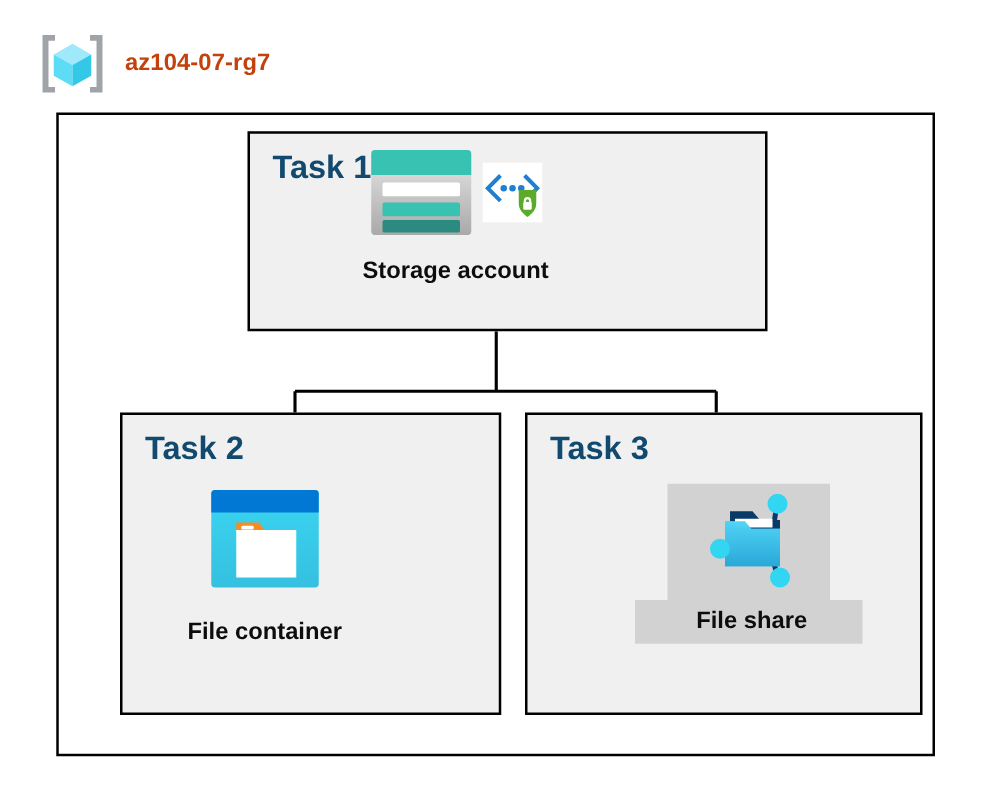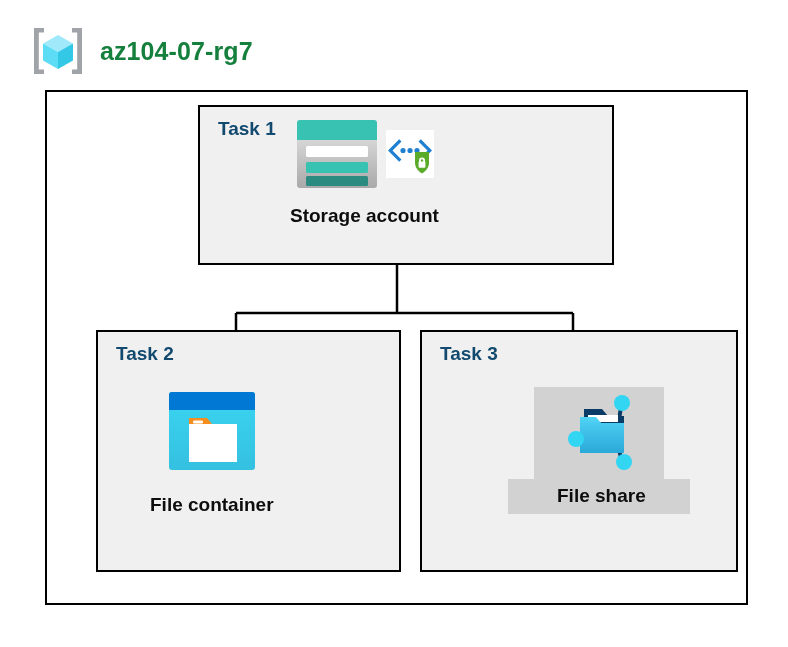--- a/index.html
+++ b/index.html
@@ -29,23 +29,23 @@
     display: flex;
     align-items: center;
     gap: 14px;
   }
   .rg-icon {
     width: 56px;
     height: 54px;
     display: block;
   }
   .rg-title {
-    font-size: 25px;
+    font-size: 19px;
     font-weight: bold;
-    color: #15803d;
+    color: #c2410c;
     letter-spacing: 0.1px;
     white-space: nowrap;
   }
 
   
   .rg-container {
     position: absolute;
     left: 45px;
     top: 90px;
     width: 703px;
@@ -79,21 +79,21 @@
     left: 420px;
     top: 330px;
     width: 318px;
     height: 242px;
   }
 
   .task-label {
     position: absolute;
     top: 11px;
     left: 18px;
-    font-size: 19px;
+    font-size: 26px;
     font-weight: bold;
     color: #12496f;
     white-space: nowrap;
   }
 
   
   .node {
     position: absolute;
     display: flex;
     flex-direction: column;

